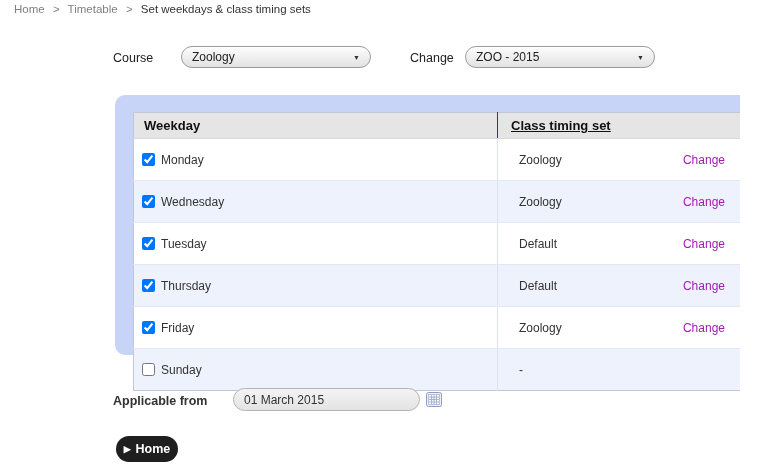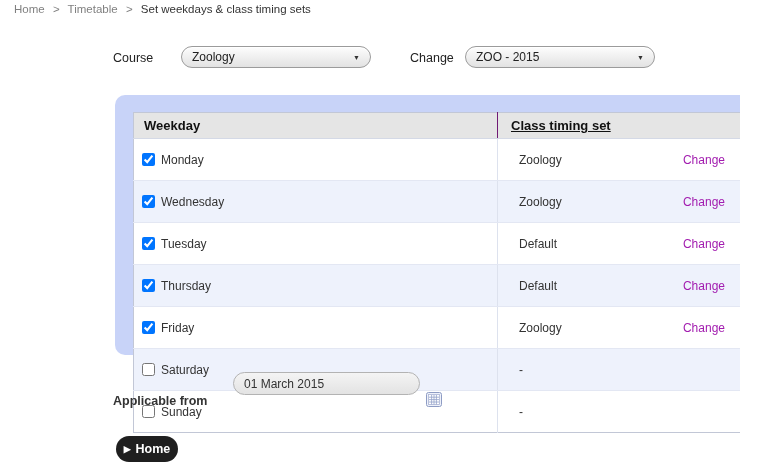--- a/index.html
+++ b/index.html
@@ -55,21 +55,21 @@
   td.day-cell { padding-left:9px; }
   td.day-cell label { display:flex; align-items:center; cursor:pointer; }
   td.day-cell input { width:13px; height:13px; margin:0 6px 0 0; }
   td.timing-cell { border-left:1px solid #dde2ee; }
   .timing-wrap { display:flex; align-items:center; justify-content:space-between; padding:0 12px 0 13px; }
   a.change { color:#a21caf; text-decoration:none; cursor:pointer; font-size:12px; }
 
   
   #applicable-label { position:absolute; left:113px; top:394px; font-size:12.5px; font-weight:bold; color:#333; }
   .date-input {
-    position:absolute; left:233px; top:372px; width:187px; height:23px; box-sizing:border-box;
+    position:absolute; left:233px; top:388px; width:187px; height:23px; box-sizing:border-box;
     border:1px solid #b3b3b3; border-radius:12px;
     background:linear-gradient(#f4f4f4,#e3e3e3);
     display:flex; align-items:center; padding:0 10px; font-size:12px; color:#333; cursor:text;
   }
   .calendar-btn { position:absolute; left:426px; top:392px; width:16px; height:15px; cursor:pointer; }
 
   
   .save-btn {
     position:absolute; left:116px; top:436px; width:62px; height:26px;
     background:#1f1f1f; border:none; border-radius:13px;
@@ -185,34 +185,20 @@
         </label>
       </td>
       <td class="timing-cell">
         <div class="timing-wrap">
           <span class="timing">Zoology</span>
           <a class="change">Change</a>
         </div>
       </td>
     </tr>
 
-    <tr>
-      <td class="day-cell">
-        <label>
-          <input type="checkbox" style="">
-          <span class="day">Saturday</span>
-        </label>
-      </td>
-      <td class="timing-cell">
-        <div class="timing-wrap">
-          <span class="timing">-</span>
-
-        </div>
-      </td>
-    </tr>
 
     <tr>
       <td class="day-cell">
         <label>
           <input type="checkbox" style="">
           <span class="day">Sunday</span>
         </label>
       </td>
       <td class="timing-cell">
         <div class="timing-wrap">

